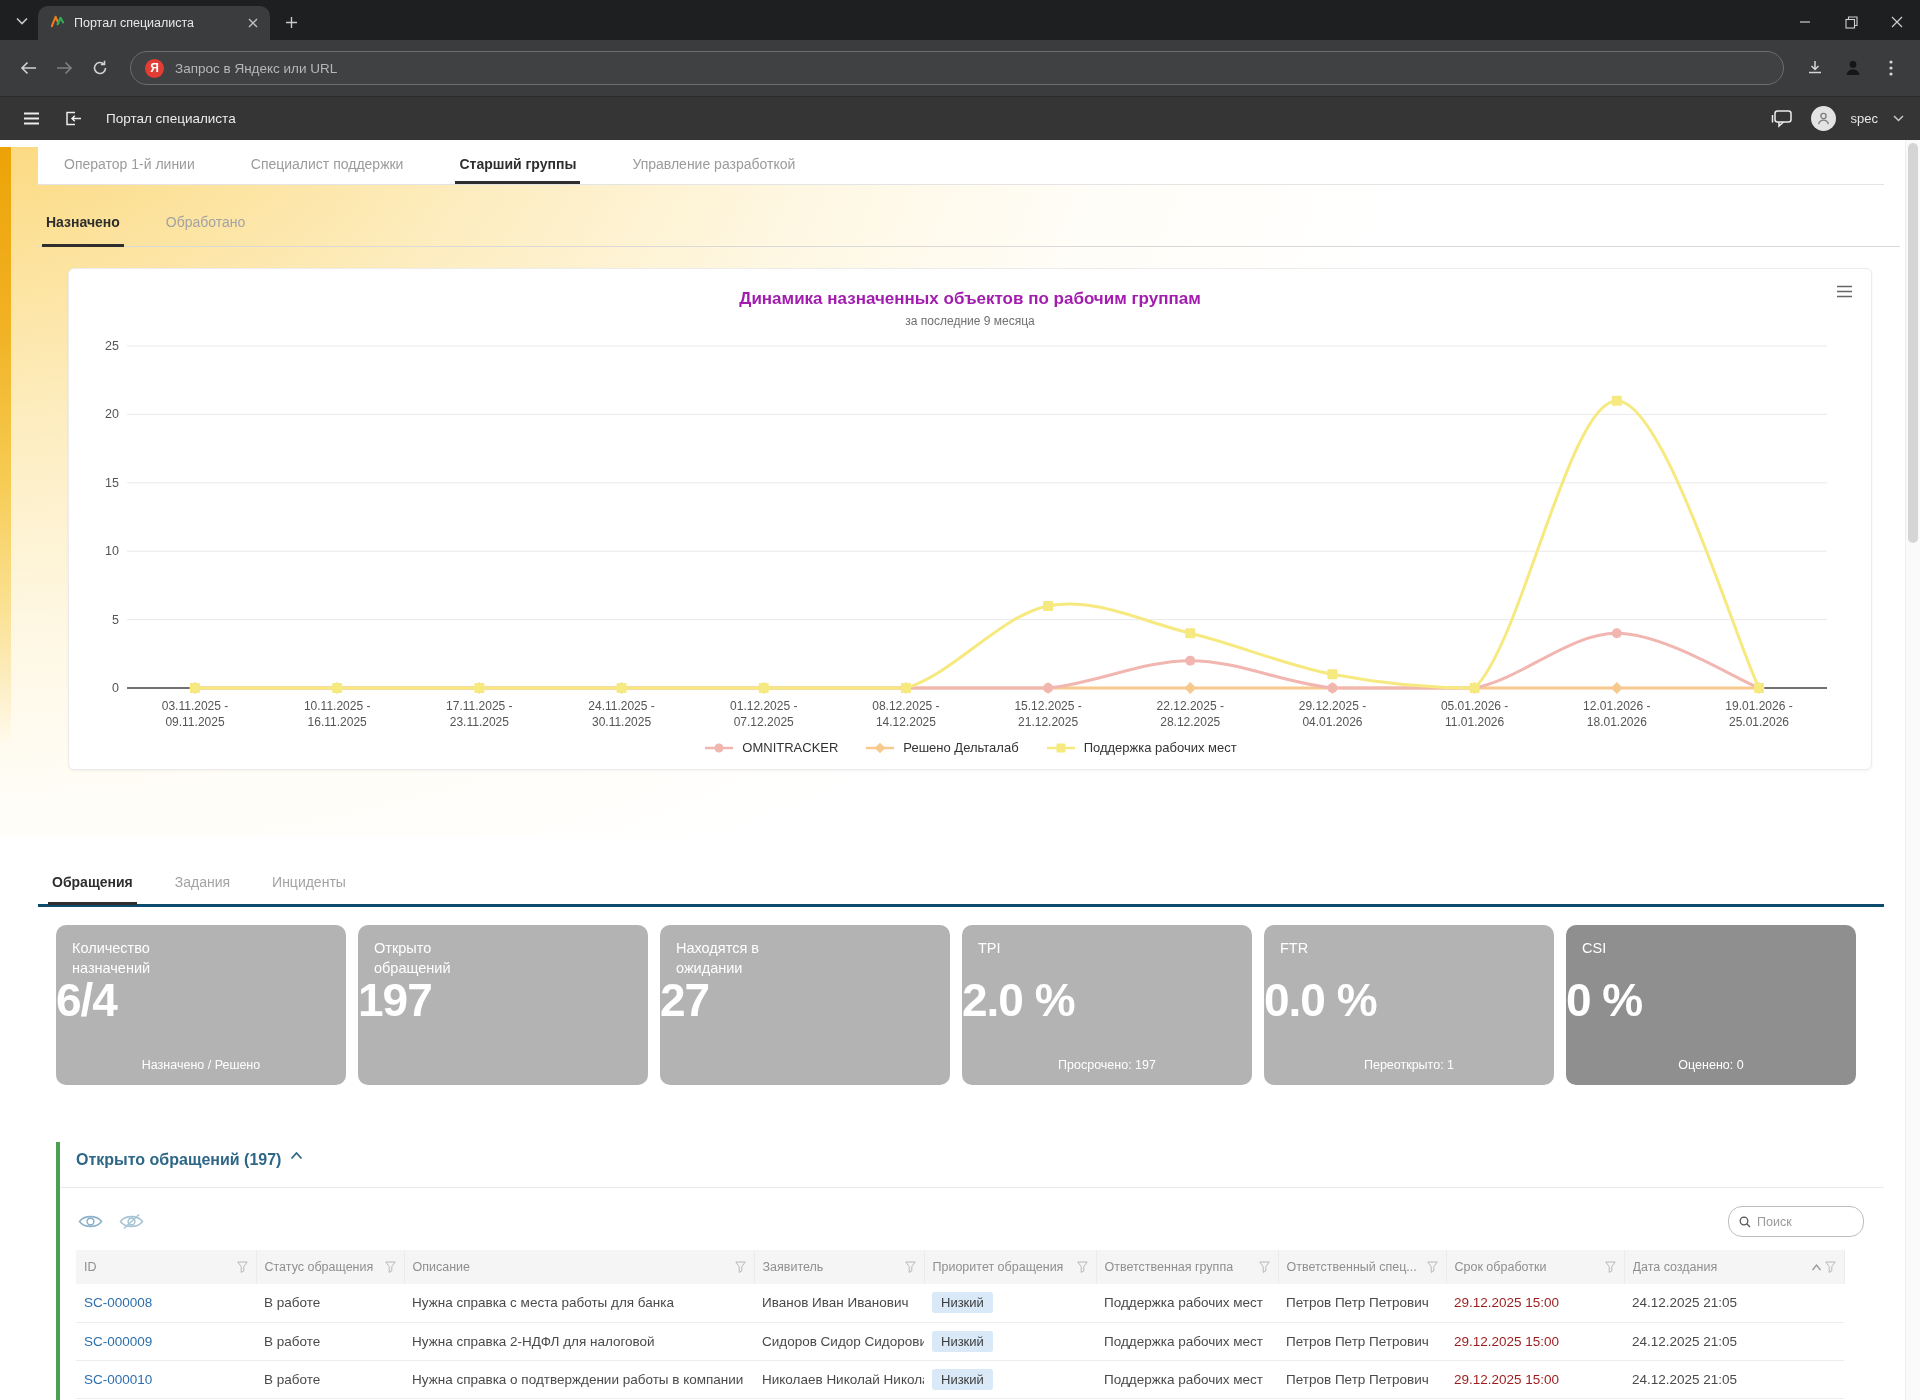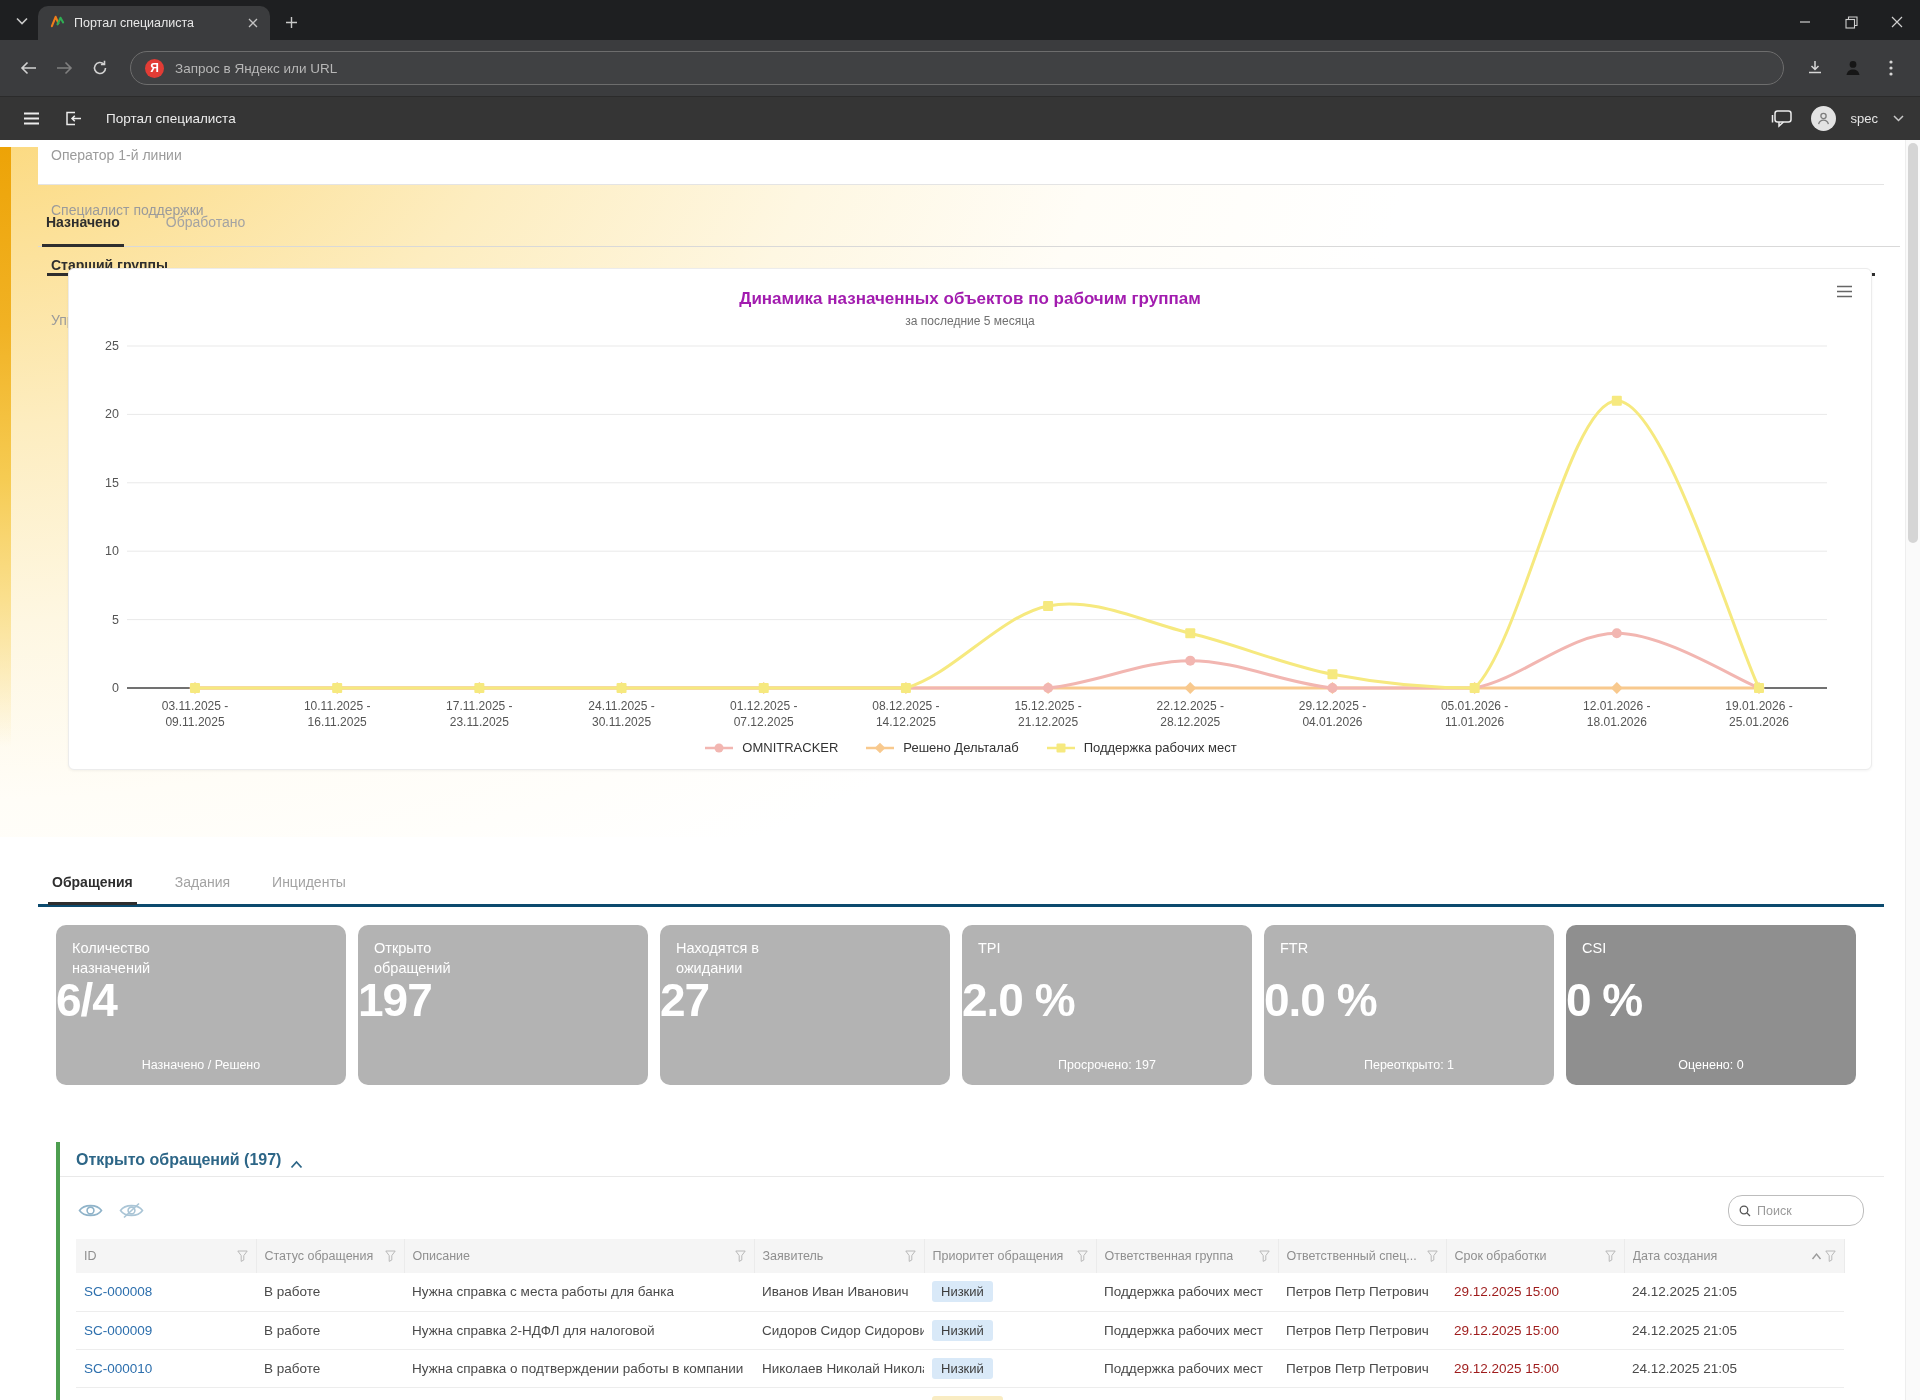--- a/index.html
+++ b/index.html
@@ -34,21 +34,21 @@
 
   
   .page { flex:1; position:relative; background:#fff; overflow:hidden; }
   .yellowzone { position:relative; height:690px;
     background: radial-gradient(1550px 980px at -70px -90px,
       #fbd36a 0%, #fce199 20%, #fdedc0 38%, #fef7e2 58%, #fffdf7 76%, #ffffff 96%); }
   .strip { position:absolute; left:0; top:0; width:11px; height:600px;
     background: linear-gradient(180deg,#eda307 0%,#f1b224 30%,#f6cb52 55%,#fadf8d 75%,rgba(253,243,205,0) 100%); }
 
   .main-tabs { position:relative; margin:7px 36px 0 38px; height:38px; background:#fff;
-    border-bottom:1px solid #e4e4e4; display:flex; gap:36px; padding:0 9px;flex-direction:column; }
+    border-bottom:1px solid #e4e4e4; display:flex; gap:48px; padding:0 22px; }
   .mtab { display:flex; align-items:center; font-size:14px; color:#9b9b9b; padding:0 4px;
     border-bottom:3px solid transparent; cursor:pointer; white-space:nowrap; }
   .mtab.active { color:#2e2e2e; font-weight:bold; border-bottom-color:#2e2e2e; }
 
   .panel { margin-left:18px; padding:0 20px; }
   .sub-tabs { display:flex; gap:38px; margin-top:15px; height:47px; border-bottom:1px solid #d9d9d9; padding:0 4px; }
   .stab { display:flex; align-items:center; font-size:14px; color:#a3a3a3; padding:0 4px;
     border-bottom:3px solid transparent; margin-bottom:-1px; cursor:pointer; }
   .stab.active { color:#2e2e2e; font-weight:bold; border-bottom-color:#2e2e2e; }
 
@@ -67,21 +67,21 @@
   .ltab.active { color:#2e2e2e; font-weight:bold; border-bottom-color:#2e2e2e; }
 
   .kpi-row { display:flex; gap:12px; margin:18px 36px 0 56px; }
   .kpi { width:290px; height:160px; background:#b3b3b3; border-radius:10px; color:#fff; position:relative; padding:13px 16px; }
   .kpi.dark { background:#8f8f8f; }
   .kpi-label { font-size:14.5px; line-height:1.4; max-width:130px; }
   .kpi-value { position:absolute; top:48px; left:0; right:0; text-align:left; font-size:46px; font-weight:bold; letter-spacing:-1px; }
   .kpi-foot { position:absolute; bottom:13px; left:0; right:0; text-align:center; font-size:12.5px; }
 
   .table-section { margin:57px 36px 0 56px; border-left:4px solid var(--green,#4d9e50); background:#fff; }
-  .ts-head { display:flex; align-items:flex-end; gap:9px; padding:9px 0 7px 16px; border-bottom:1px solid #e9e9e9;
+  .ts-head { display:flex; align-items:flex-start; gap:9px; padding:9px 0 18px 16px; border-bottom:1px solid #e9e9e9;
     font-size:16px; font-weight:bold; color:var(--title-blue,#2d6687); }
   .ts-toolbar { display:flex; align-items:center; gap:16px; padding:18px 6px 13px 18px; }
   .tool-spacer { flex:1; }
   .search { width:136px; height:31px; border:1px solid #bdbdbd; border-radius:14px; background:#fff;
     display:flex; align-items:center; gap:6px; padding:0 10px; margin-right:14px; }
   .search span { color:#9a9a9a; font-size:12.5px; }
 
   table { width:1768px; margin-left:16px; border-collapse:collapse; table-layout:fixed; }
   thead th { background:#f5f5f5; border-right:1px solid #ebebeb; padding:0 8px; height:34px; font-weight:normal; }
   .th-inner { display:flex; align-items:center; justify-content:space-between; gap:4px; }
@@ -236,21 +236,21 @@
             <div class="stab active">Назначено</div>
             <div class="stab">Обработано</div>
           </div>
         <div class="chart-card">
           <button class="chart-menu">
             <svg width="17" height="13" viewBox="0 0 17 13">
                 <path d="M1 1.5h15M1 6.5h15M1 11.5h15" stroke="#666" stroke-width="1.7"></path>
               </svg>
           </button>
           <div class="chart-title">Динамика назначенных объектов по рабочим группам</div>
-          <div class="chart-subtitle">за последние 5 месяца</div>
+          <div class="chart-subtitle">за последние 9 месяца</div>
           <svg id="chartSvg" width="1748" height="396" viewBox="0 0 1748 396">
               <line x1="40" y1="283.6" x2="1740" y2="283.6" stroke="#e9e9e9" stroke-width="1"></line>
               <line x1="40" y1="215.2" x2="1740" y2="215.2" stroke="#e9e9e9" stroke-width="1"></line>
               <line x1="40" y1="146.8" x2="1740" y2="146.8" stroke="#e9e9e9" stroke-width="1"></line>
               <line x1="40" y1="78.39999999999998" x2="1740" y2="78.39999999999998" stroke="#e9e9e9" stroke-width="1"></line>
               <line x1="40" y1="10" x2="1740" y2="10" stroke="#e9e9e9" stroke-width="1"></line>
               <text x="32" y="356" text-anchor="end" font-size="12.5" fill="#555">0</text>
               <text x="32" y="287.6" text-anchor="end" font-size="12.5" fill="#555">5</text>
               <text x="32" y="219.2" text-anchor="end" font-size="12.5" fill="#555">10</text>
               <text x="32" y="150.8" text-anchor="end" font-size="12.5" fill="#555">15</text>

